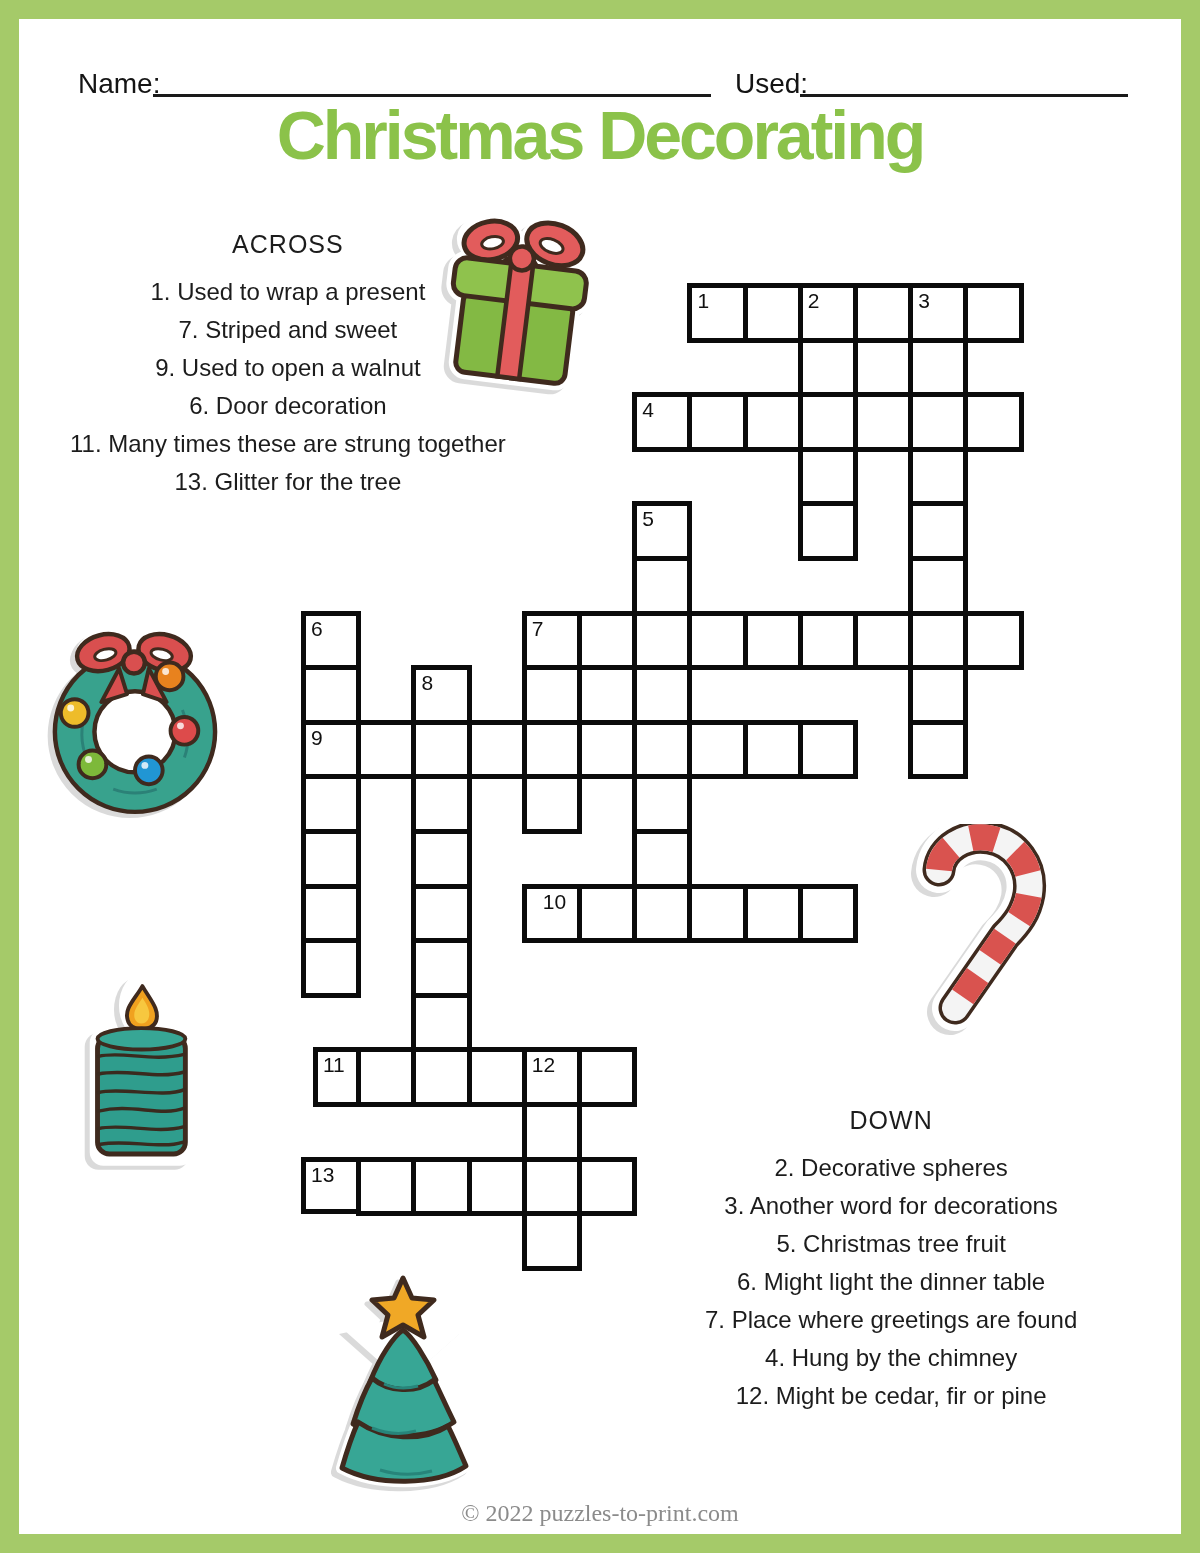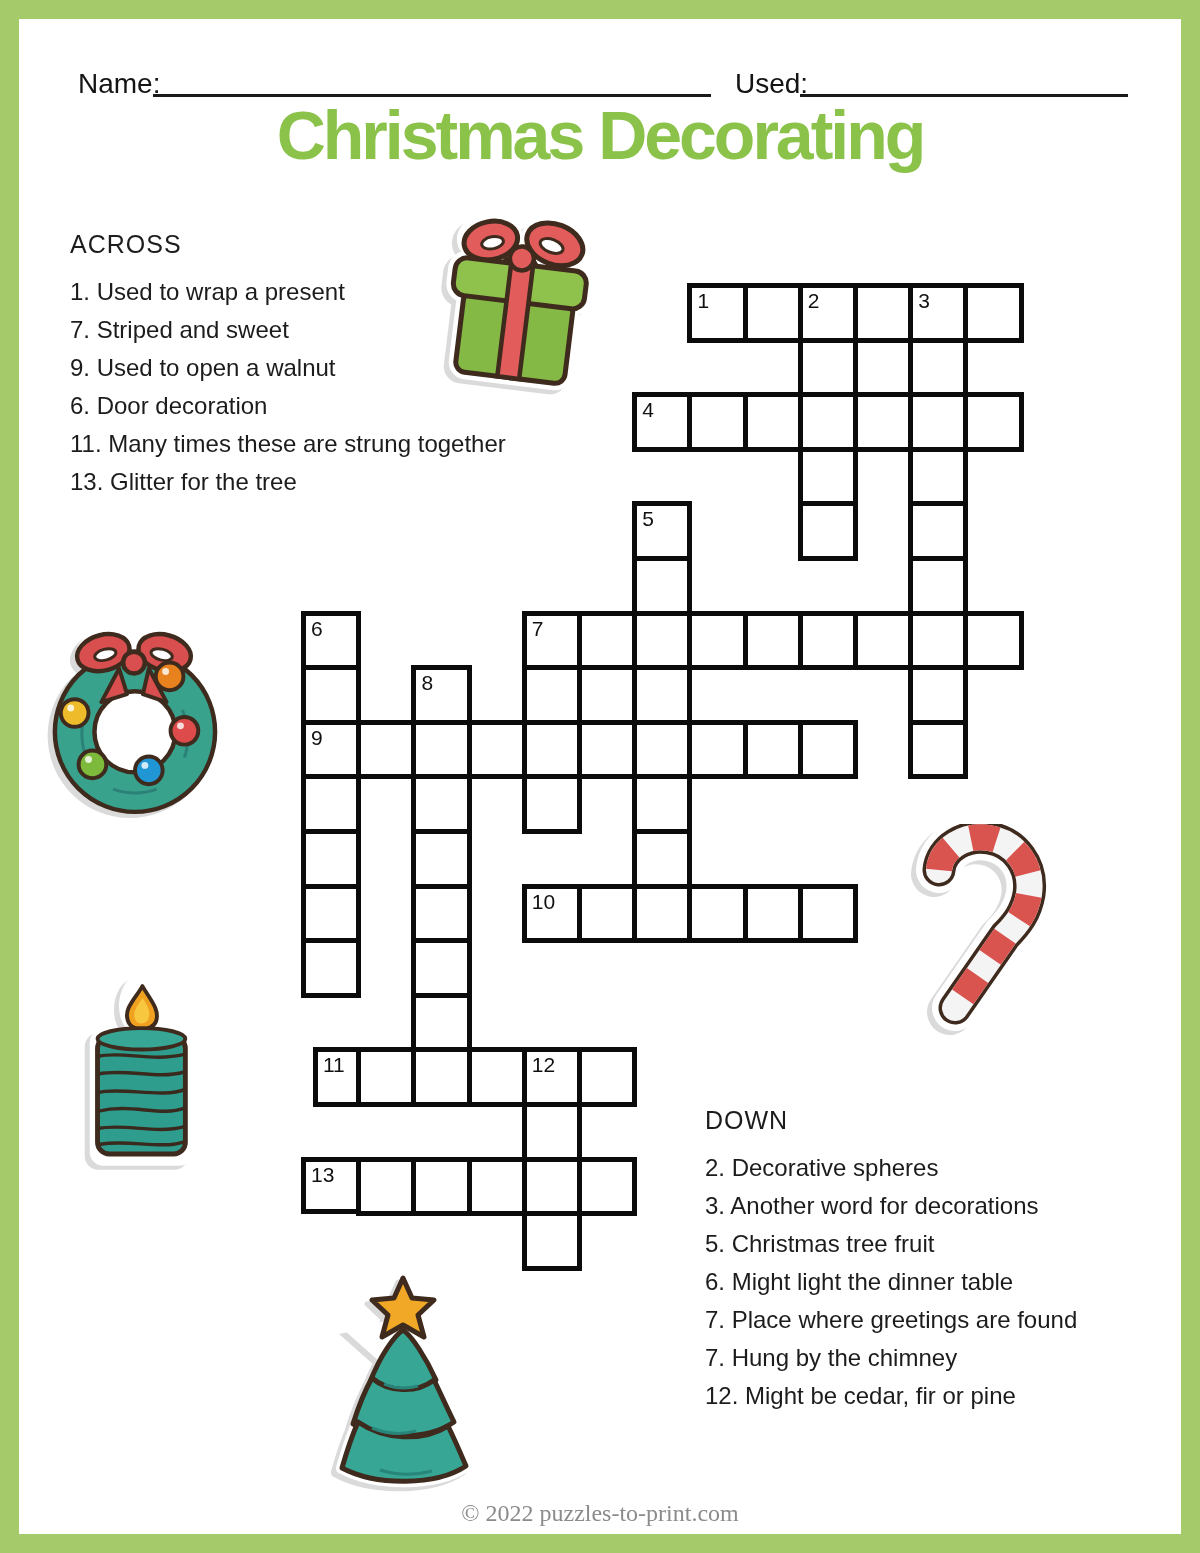--- a/index.html
+++ b/index.html
@@ -9,21 +9,21 @@
 
   
   .hdr-label{position:absolute;font-size:28px;color:#141414;}
   .hdr-line{position:absolute;border-bottom:3px solid #1a1a1a;height:0;}
   .line-name{left:153px;top:94px;width:558px;}
   .line-date{left:800px;top:94px;width:328px;}
   .title{position:absolute;left:0;right:0;top:96px;text-align:center;
          font-weight:bold;font-size:68px;letter-spacing:-3px;color:#8bc24a;}
 
   
-  .clue-block{position:absolute;color:#1c1c1c;}
+  .clue-block{position:absolute;color:#1c1c1c;text-align:center;}
   .clues-heading{font-size:25px;margin-bottom:14px;letter-spacing:1px;}
   .clue{font-size:24px;line-height:38px;white-space:nowrap;}
 
   
   .grid{position:absolute;left:301px;top:283px;width:724px;height:989px;}
   .cell{position:absolute;box-sizing:border-box;border:5px solid #0b0b0b;background:#ffffff;}
   .cellnum{display:block;margin:1px 0 0 5px;font-size:21px;color:#111;}
 
   
   .icon{position:absolute;filter:drop-shadow(-5px 4px 0 #dadada);}
@@ -62,21 +62,21 @@
   </div>
 
   <div class="clue-block" style="left:705px;top:1106px;">
     <div class="clues-heading">DOWN</div>
     <div>
         <div class="clue">2. Decorative spheres</div>
         <div class="clue">3. Another word for decorations</div>
         <div class="clue">5. Christmas tree fruit</div>
         <div class="clue">6. Might light the dinner table</div>
         <div class="clue">7. Place where greetings are found</div>
-        <div class="clue">7. Hung by the chimney</div>
+        <div class="clue">4. Hung by the chimney</div>
         <div class="clue">12. Might be cedar, fir or pine</div>
       </div>
   </div>
 
   <div class="grid">
       <div class="cell" style="left: 386.4px; top: 0px; width: 60.2px; height: 59.6px;">
         <span class="cellnum">1</span>
       </div>
       <div class="cell" style="left: 441.6px; top: 0px; width: 60.2px; height: 59.6px;"></div>
       <div class="cell" style="left: 496.8px; top: 0px; width: 60.2px; height: 59.6px;">
@@ -143,21 +143,21 @@
       <div class="cell" style="left: 607.2px; top: 436.8px; width: 60.2px; height: 59.6px;"></div>
       <div class="cell" style="left: 0px; top: 491.4px; width: 60.2px; height: 59.6px;"></div>
       <div class="cell" style="left: 110.4px; top: 491.4px; width: 60.2px; height: 59.6px;"></div>
       <div class="cell" style="left: 220.8px; top: 491.4px; width: 60.2px; height: 59.6px;"></div>
       <div class="cell" style="left: 331.2px; top: 491.4px; width: 60.2px; height: 59.6px;"></div>
       <div class="cell" style="left: 0px; top: 546px; width: 60.2px; height: 59.6px;"></div>
       <div class="cell" style="left: 110.4px; top: 546px; width: 60.2px; height: 59.6px;"></div>
       <div class="cell" style="left: 331.2px; top: 546px; width: 60.2px; height: 59.6px;"></div>
       <div class="cell" style="left: 0px; top: 600.6px; width: 60.2px; height: 59.6px;"></div>
       <div class="cell" style="left: 110.4px; top: 600.6px; width: 60.2px; height: 59.6px;"></div>
-      <div class="cell" style="left: 220.8px; top: 600.6px; width: 60.2px; height: 59.6px;">
+      <div class="cell" style="left: 220.8px; top: 600.6px; width: 60.2px; height: 59.6px; text-align: center;">
         <span class="cellnum">10</span>
       </div>
       <div class="cell" style="left: 276px; top: 600.6px; width: 60.2px; height: 59.6px;"></div>
       <div class="cell" style="left: 331.2px; top: 600.6px; width: 60.2px; height: 59.6px;"></div>
       <div class="cell" style="left: 386.4px; top: 600.6px; width: 60.2px; height: 59.6px;"></div>
       <div class="cell" style="left: 441.6px; top: 600.6px; width: 60.2px; height: 59.6px;"></div>
       <div class="cell" style="left: 496.8px; top: 600.6px; width: 60.2px; height: 59.6px;"></div>
       <div class="cell" style="left: 0px; top: 655.2px; width: 60.2px; height: 59.6px;"></div>
       <div class="cell" style="left: 110.4px; top: 655.2px; width: 60.2px; height: 59.6px;"></div>
       <div class="cell" style="left: 110.4px; top: 709.8px; width: 60.2px; height: 59.6px;"></div>

